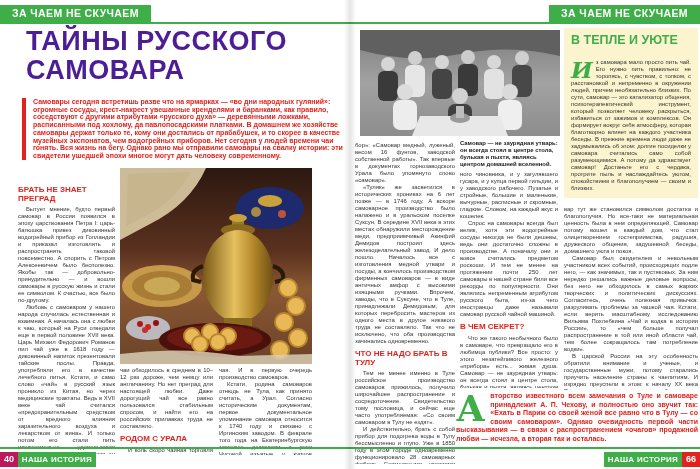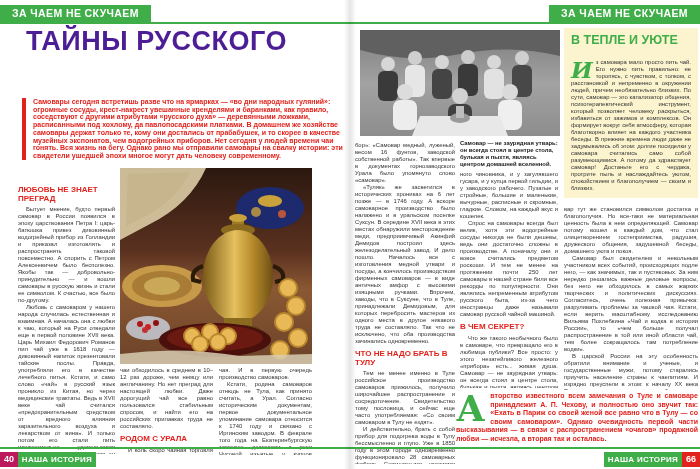--- a/index.html
+++ b/index.html
@@ -63,20 +63,21 @@
 <body>
 
 <div class="spread">
 
   <div class="band band-l">ЗА ЧАЕМ НЕ СКУЧАЕМ</div>
   <div class="band band-r">ЗА ЧАЕМ НЕ СКУЧАЕМ</div>
   <div class="rule-top"></div>
 
   <div class="title">
     <div>ТАЙНЫ РУССКОГО</div>
+    <div>САМОВАРА</div>
   </div>
 
   <div class="intro">Самовары сегодня встретишь разве что на ярмарках — «во дни народных гуляний»: огромные сосуды, крест-накрест увешанные кренделями и баранками, как правило, соседствуют с другими атрибутами «русского духа» — деревянными ложками, расписанными под хохлому, да павлопосадскими платками. В домашнем же хозяйстве самовары держат только те, кому они достались от прабабушек, и то скорее в качестве музейных экспонатов, чем водогрейных приборов. Нет сегодня у людей времени чаи гонять. Вся жизнь на бегу. Однако рано мы отправили самовары на свалку истории: эти свидетели ушедшей эпохи многое могут дать человеку современному.</div>
 
   <div class="photoL">
     <svg width="192" height="196" viewBox="0 0 192 196">
       <defs>
         <linearGradient id="bgL" x1="0" y1="0" x2="0" y2="1">
           <stop offset="0" stop-color="#2c1810"></stop>
             <stop offset="0.42" stop-color="#5a311f"></stop>
@@ -127,21 +128,21 @@
           <circle cx="176" cy="138" r="9"></circle>
         <circle cx="164" cy="154" r="9"></circle>
           <circle cx="178" cy="170" r="9"></circle>
         <circle cx="160" cy="182" r="9"></circle>
       </g>
       <path d="M0,186 Q60,178 120,188 L192,186 L192,196 L0,196 Z" fill="#d8cdb2" opacity="0.85"></path>
     </svg>
   </div>
 
   <div class="col lc1">
-    <div class="hred first">ЛЮБОВЬ НЕ ЗНАЕТ ПРЕГРАД</div>
+    <div class="hred first">БРАТЬ НЕ ЗНАЕТ ПРЕГРАД</div>
     <p class="ind">Бытует мнение, будто первый самовар в России появился в эпоху царствования Петра I: царь-батюшка привез диковинный водогрейный прибор из Голландии и приказал изготовлять и распространять таковой повсеместно. А спорить с Петром Алексеевичем было бесполезно. Якобы так — добровольно-принудительно — и вошли самовары в русскую жизнь и стали ее символом. К счастью, все было по-другому.</p>
     <p class="ind">Любовь с самоваром у нашего народа случилась естественная и взаимная. А началась она с любви к чаю, который на Руси отведали еще в первой половине XVII века. Царь Михаил Федорович Романов пил чай уже в 1618 году — диковинный напиток презентовали тайские послы. Правда, употребляли его в качестве лечебного питья. Кстати, и само слово «чай» в русский язык проникло из Китая, но через медицинские трактаты. Ведь в XVII веке чай считался «предохранительным средством от вредного влияния заразительного воздуха и лекарством от вина». И только потом его стали пить исключительно удовольствия ради. При этом долгое время он оставался дорогим. В отличие от Европы, в Россию чай поставляли сухопутным путем — гужевыми трактами. Путь от Китая до Москвы был долог, чайные обозы находились в дороге почти полгода. Поэтому в конечную стоимость чая включались расходы и на перевозку, и на «прокорм возчиков и охрану». Так что отечественному потребителю удовольствие погонять</p>
   </div>
   <div class="col lc2">
     <p>чаи обходилось в среднем в 10–12 раз дороже, чем немцу или англичанину. Но нет преград для настоящей любви. Даже дорогущий чай все равно пользовался стабильным спросом, и найти его на российских прилавках труда не составляло.</p>
     <div class="hred">РОДОМ С УРАЛА</div>
     <p class="ind">И коль скоро чайная торговля процветала, то за ней подтянулись и отрасли промышленности, которые так или иначе были связаны с потреблением</p>
   </div>
   <div class="col lc3">
     <p>чая. И в первую очередь производство самоваров.</p>

